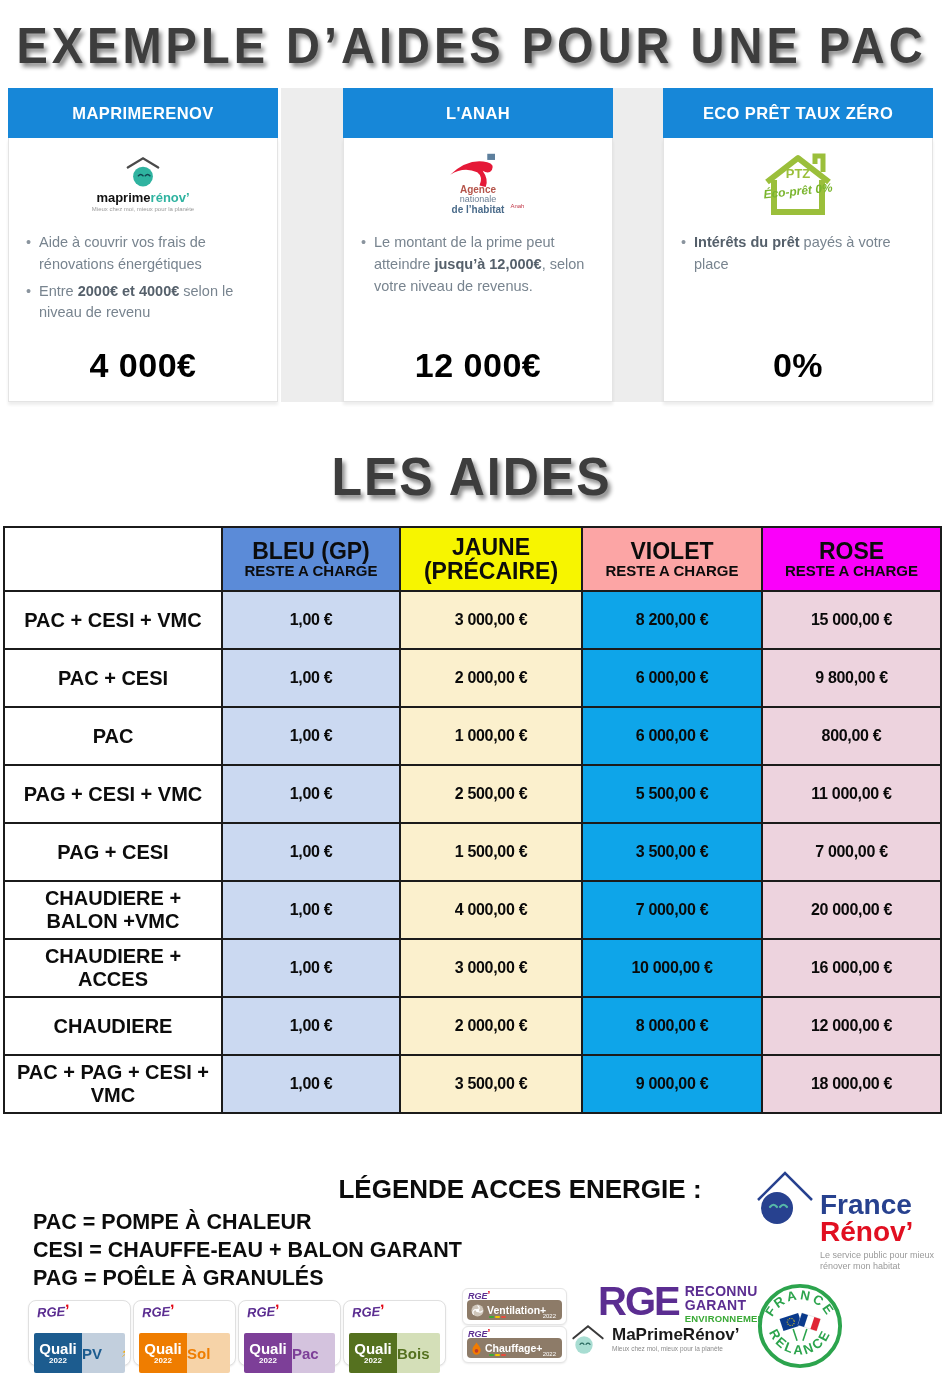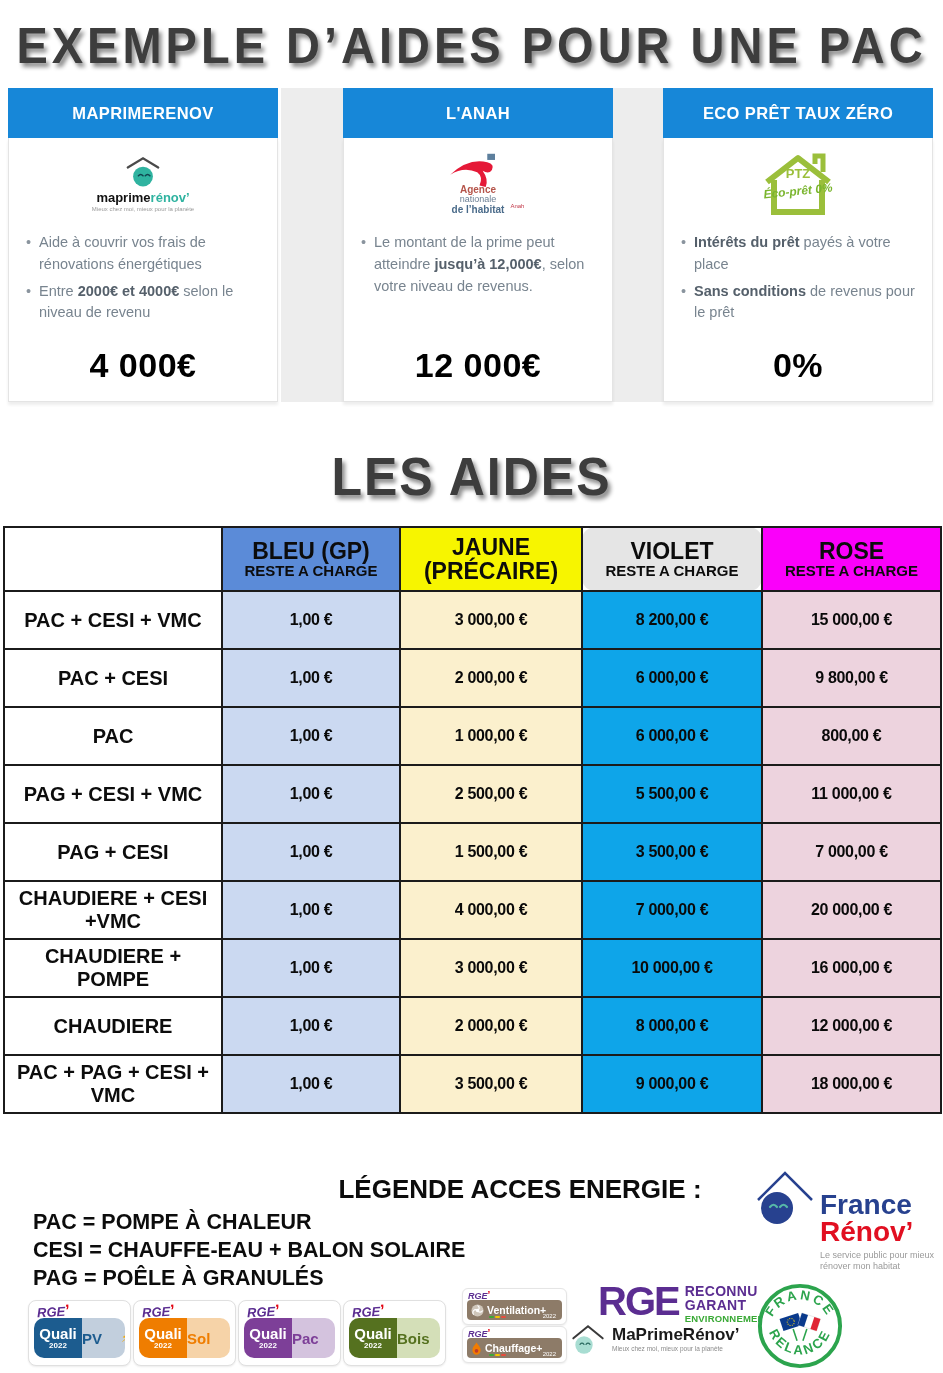--- a/index.html
+++ b/index.html
@@ -49,21 +49,21 @@
 
   
   #aides-table{position:absolute;left:3px;top:526px;width:937px;border-collapse:collapse;table-layout:fixed;}
   #aides-table th,#aides-table td{border:2px solid #1b1b1b;text-align:center;vertical-align:middle;padding:0 3px;}
   #aides-table tr{height:58px;}
   #aides-table tr.head{height:64px;margin-left:35px;}
   th.corner{background:#fff;}
   .h1{font-size:23px;font-weight:700;color:#0c0c0c;line-height:1.05;}
   .h2{font-size:15px;font-weight:700;color:#0c0c0c;line-height:1.05;}
   .big2 .h2{font-size:23px;}
-  .h-bleu{background:#5b8bd8;} .h-jaune{background:#f7f500;} .h-violet{background:#e5e5e5;border-radius:13px;} .h-rose{background:#fa00fa;}
+  .h-bleu{background:#5b8bd8;} .h-jaune{background:#f7f500;} .h-violet{background:#fca5a5;} .h-rose{background:#fa00fa;}
   .c-bleu{background:#cbd9f1;} .c-jaune{background:#fbf0cd;} .c-violet{background:#0ea5e9;} .c-rose{background:#edd3de;}
   td.rlabel{background:#fff;font-size:20px;font-weight:700;color:#0c0c0c;line-height:1.15;}
   td.val{font-size:16px;font-weight:700;color:#0a0a0a;letter-spacing:-.3px;}
 
   
   #legend-title{position:absolute;left:97px;right:0;top:1174px;text-align:center;
                 font-size:26px;font-weight:700;color:#0c0c0c;}
   #legend-list{position:absolute;left:33px;top:1208px;font-size:21.5px;font-weight:700;color:#0c0c0c;line-height:28px;}
 
   
@@ -73,21 +73,21 @@
   .fr-l2{font-size:28px;font-weight:800;color:#e10f21;}
   .fr-tag{font-size:9px;color:#9a9a9a;margin-top:5px;line-height:1.25;}
 
   
   .quali-frame{position:absolute;top:1300px;width:101px;height:64px;background:#fff;
                border:1px solid #e0e0e0;border-radius:8px;box-shadow:0 1px 2px rgba(0,0,0,.08);}
   #quali-0{left:28px;} #quali-1{left:133px;} #quali-2{left:238px;} #quali-3{left:343px;}
   .q-rge{font-size:13px;font-weight:800;color:#5b2d91;font-style:italic;transform:rotate(-3deg);
          padding:2px 0 0 8px;line-height:13px;}
   .q-comma{color:#e30613;font-size:16px;font-style:normal;}
-  .q-box{display:flex;height:40px;margin:1px 5px 0 5px;border-radius:10px;overflow:hidden;}
+  .q-box{display:flex;height:40px;margin:16px 5px 0 5px;border-radius:2px;overflow:hidden;}
   .q-main{flex:0 0 48px;display:flex;flex-direction:column;align-items:center;justify-content:center;color:#fff;}
   .q-quali{font-size:15px;font-weight:800;line-height:15px;}
   .q-year{font-size:8px;font-weight:700;}
   .q-side{flex:1;display:flex;align-items:center;gap:19px;}
   .q-name{font-size:15px;font-weight:800;}
   .q-icon{font-size:12px;line-height:12px;}
   .qc-pv .q-main{background:#1c5c8f;} .qc-pv .q-side{background:#c2cfdd;} .qc-pv .q-name{color:#1c5c8f;} .qc-pv .q-icon{color:#f5a800;}
   .qc-sol .q-main{background:#ef7d00;} .qc-sol .q-side{background:#f6d3a8;} .qc-sol .q-name{color:#ef7d00;} .qc-sol .q-icon{color:#e85d00;}
   .qc-pac .q-main{background:#7d3f98;} .qc-pac .q-side{background:#d4c3de;} .qc-pac .q-name{color:#7d3f98;} .qc-pac .q-icon{color:#7d3f98;}
   .qc-bois .q-main{background:#55711f;} .qc-bois .q-side{background:#d4dfb8;} .qc-bois .q-name{color:#55711f;} .qc-bois .q-icon{color:#c0392b;}
@@ -178,21 +178,20 @@
             <path d="M10 32 L41 8 L72 32" stroke="#9bbf3b" stroke-width="6" fill="none" stroke-linejoin="round"></path>
             <path d="M58 14 L58 6 L66 6 L66 22" stroke="#9bbf3b" stroke-width="5" fill="none"></path>
             <path d="M17 30 L17 62 L65 62 L65 30" stroke="#9bbf3b" stroke-width="6" fill="none"></path>
             <text x="41" y="28" text-anchor="middle" font-size="13" font-weight="bold" fill="#9bbf3b">PTZ</text>
           </svg>
           <div class="ptz-script">Éco-prêt 0%</div>
         </div>
       </div>
       <ul class="card-bullets">
         <li><span></span><b>Intérêts du prêt</b><span> payés à votre place</span></li>
-        <li><span></span><b>Sans conditions</b><span> de revenus pour le prêt</span></li>
       </ul>
       <div class="amount">0%</div>
     </div>
   </div>
 
   <div id="section-title" class="big-title">LES AIDES</div>
 
   <table id="aides-table">
     <colgroup>
         <col style="width:218px">
@@ -250,28 +249,28 @@
       <td class="val c-rose">11 000,00 €</td>
     </tr>
     <tr>
       <td class="rlabel">PAG + CESI</td>
       <td class="val c-bleu">1,00 €</td>
       <td class="val c-jaune">1 500,00 €</td>
       <td class="val c-violet">3 500,00 €</td>
       <td class="val c-rose">7 000,00 €</td>
     </tr>
     <tr>
-      <td class="rlabel">CHAUDIERE + CESI +VMC</td>
+      <td class="rlabel">CHAUDIERE + BALON +VMC</td>
       <td class="val c-bleu">1,00 €</td>
       <td class="val c-jaune">4 000,00 €</td>
       <td class="val c-violet">7 000,00 €</td>
       <td class="val c-rose">20 000,00 €</td>
     </tr>
     <tr>
-      <td class="rlabel">CHAUDIERE + POMPE</td>
+      <td class="rlabel">CHAUDIERE + ACCES</td>
       <td class="val c-bleu">1,00 €</td>
       <td class="val c-jaune">3 000,00 €</td>
       <td class="val c-violet">10 000,00 €</td>
       <td class="val c-rose">16 000,00 €</td>
     </tr>
     <tr>
       <td class="rlabel">CHAUDIERE</td>
       <td class="val c-bleu">1,00 €</td>
       <td class="val c-jaune">2 000,00 €</td>
       <td class="val c-violet">8 000,00 €</td>
@@ -283,21 +282,21 @@
       <td class="val c-jaune">3 500,00 €</td>
       <td class="val c-violet">9 000,00 €</td>
       <td class="val c-rose">18 000,00 €</td>
     </tr>
   </tbody>
     </table>
 
   <div id="legend-title">LÉGENDE ACCES ENERGIE :</div>
   <div id="legend-list">
     <div>PAC = POMPE À CHALEUR</div>
-    <div>CESI = CHAUFFE-EAU + BALON SOLAIRE</div>
+    <div>CESI = CHAUFFE-EAU + BALON GARANT</div>
     <div>PAG = POÊLE À GRANULÉS</div>
   </div>
 
   <div id="france-renov">
     <svg width="66" height="66" viewBox="0 0 66 66">
       <path d="M6 34 L33 7 L60 34" stroke="#27418f" stroke-width="2.5" fill="none"></path>
       <circle cx="25" cy="42" r="16" fill="#27418f"></circle>
       <path d="M18 41 q3.5 -4.5 7 0 M28 41 q3.5 -4.5 7 0" stroke="#56b8a8" stroke-width="2.2" fill="none" stroke-linecap="round"></path>
     </svg>
     <div class="fr-text">

